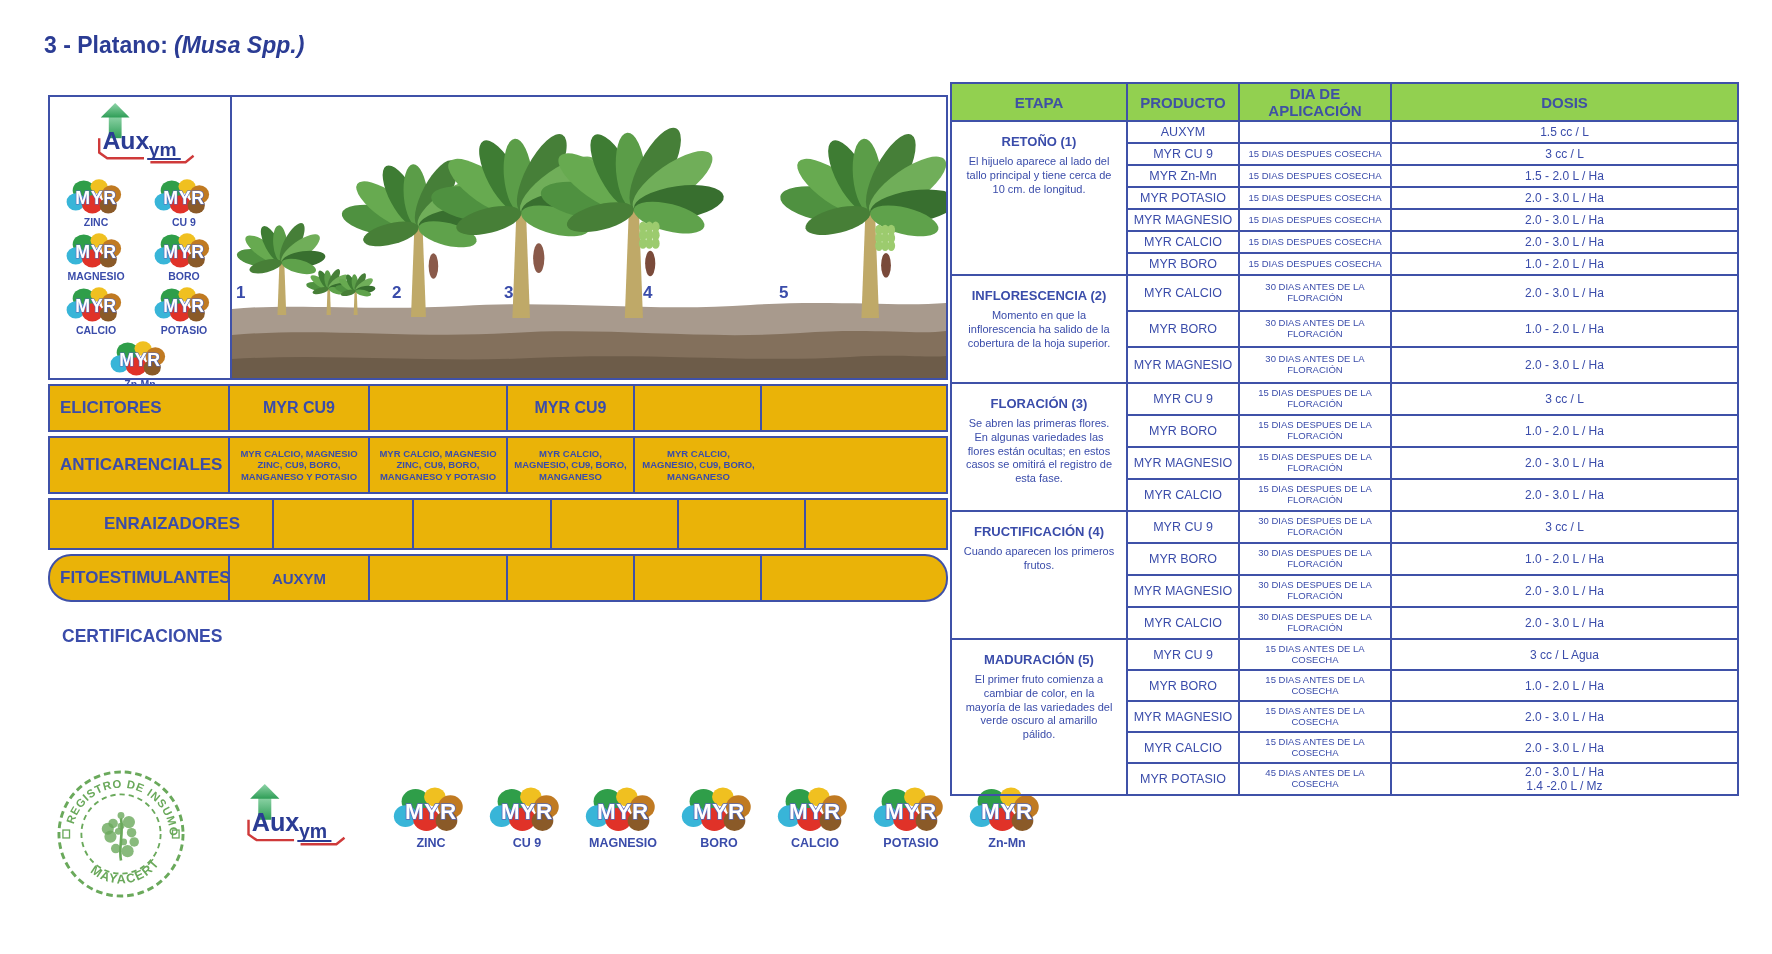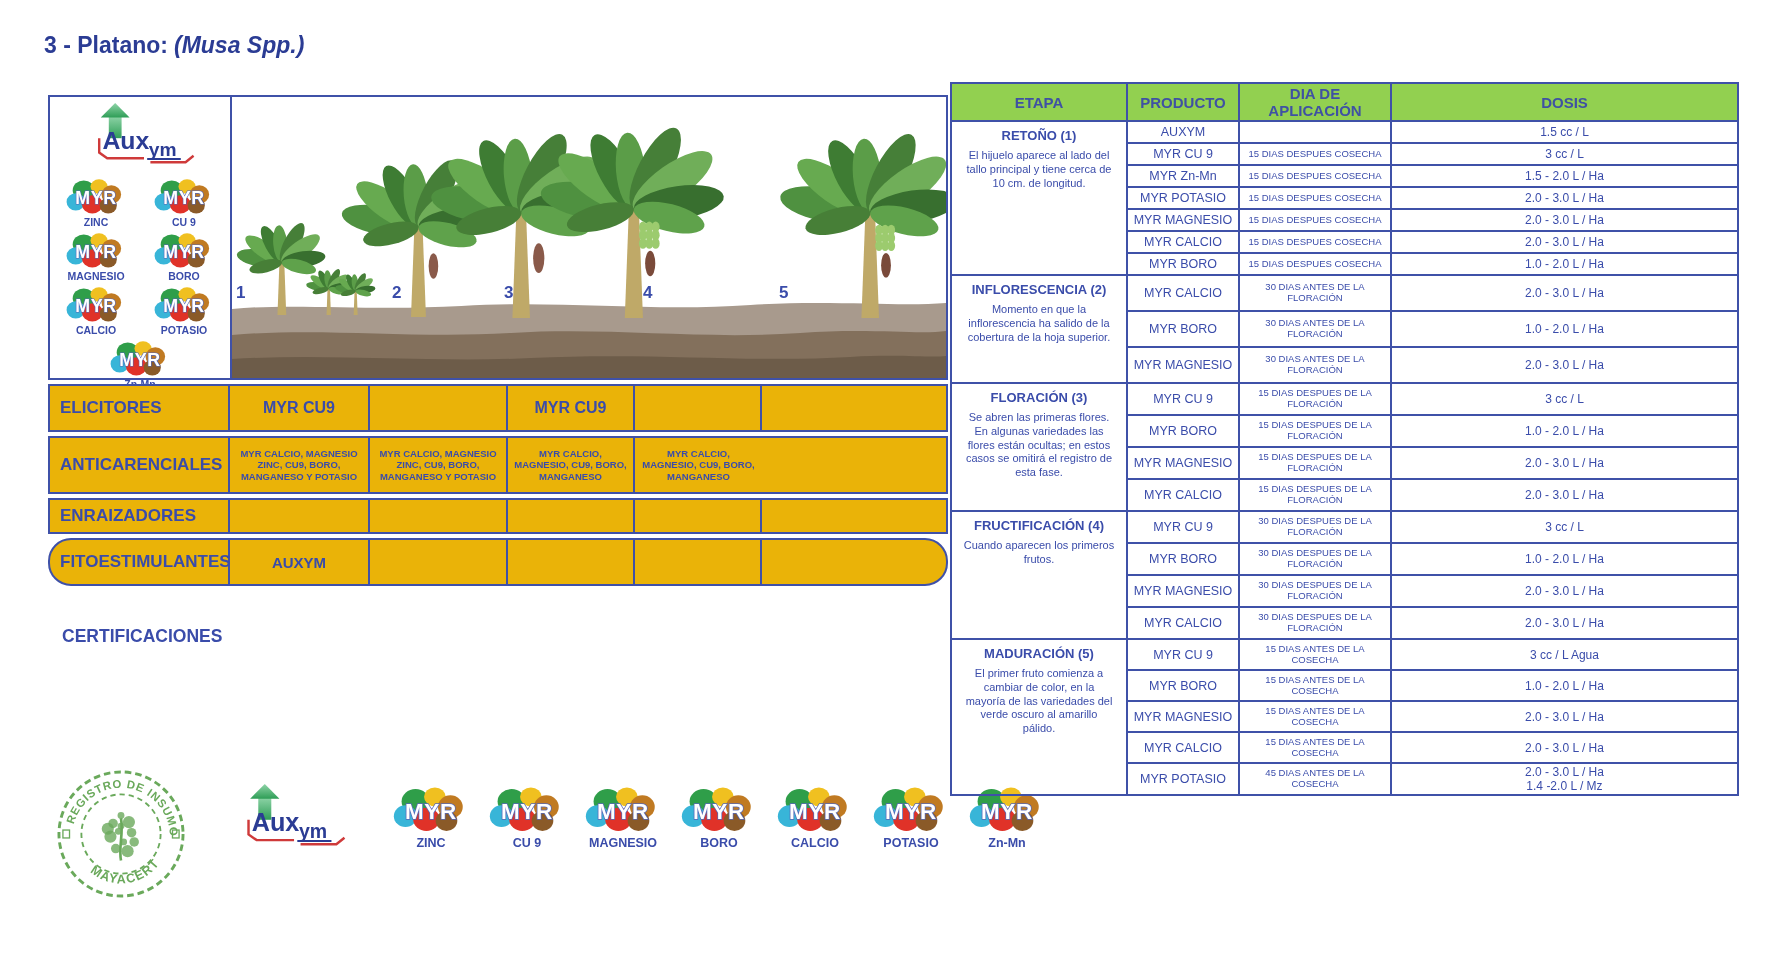--- a/index.html
+++ b/index.html
@@ -43,21 +43,21 @@
   .cert-auxym{width:122px;height:78px;margin-top:16px;margin-right:36px;}
   .cert-myr{display:flex;flex-direction:column;align-items:center;width:88px;margin-right:8px;margin-top:18px;}
   .cert-myr svg{width:80px;height:48px;}
   .cert-myr .lbl{font-size:12.5px;font-weight:bold;color:var(--blue);margin-top:2px;}
 
   
   .app-table-wrap{position:absolute;left:950px;top:82px;width:696px;}
   .app-table-wrap table{border-collapse:collapse;table-layout:fixed;width:100%;}
   .app-table-wrap th,.app-table-wrap td{border:2px solid var(--border);text-align:center;vertical-align:middle;padding:1px 3px;box-sizing:border-box;}
   .app-table-wrap th{background:var(--green-hdr);font-size:15px;font-weight:bold;color:#3f51a3;height:24px;}
-  td.stage-cell{vertical-align:top;padding-top:6px;}
+  td.stage-cell{vertical-align:top;padding-top:12px;}
   .stage-name{font-size:13px;font-weight:bold;margin-bottom:6px;}
   .stage-desc{font-size:11px;line-height:1.25;padding:0 8px;}
   td.product-cell{font-size:12.5px;}
   td.day-cell{font-size:9.5px;line-height:1.15;}
   td.dose-cell{font-size:12px;white-space:pre-line;}
   tr.s0 td{height:22px;}
   tr.s1 td{height:36px;}
   tr.s2 td{height:32px;margin-top:16px;}
   tr.s3 td{height:32px;}
   tr.s4 td{height:31px;}
@@ -304,21 +304,21 @@
       <div class="cat-cell" style="width:127px;"></div>
       <div class="cat-cell" style="width:182px;flex:1;"></div>
     </div>
     <div class="cat-row r1" style="height: 58px;">
       <div class="cat-label">ANTICARENCIALES</div>
       <div class="cat-cell" style="width:140px;">MYR CALCIO, MAGNESIO ZINC, CU9,  BORO, MANGANESO Y POTASIO</div>
       <div class="cat-cell" style="width:138px;">MYR CALCIO, MAGNESIO ZINC, CU9,  BORO, MANGANESO Y POTASIO</div>
       <div class="cat-cell" style="width:127px;">MYR CALCIO, MAGNESIO, CU9,  BORO, MANGANESO</div>
       <div class="cat-cell" style="width:127px;">MYR CALCIO, MAGNESIO, CU9, BORO, MANGANESO</div>
     </div>
-    <div class="cat-row r2" style="height: 36px;">
+    <div class="cat-row r2" style="height: 52px; padding-left: 44px;">
       <div class="cat-label">ENRAIZADORES</div>
       <div class="cat-cell" style="width:140px;"></div>
       <div class="cat-cell" style="width:138px;"></div>
       <div class="cat-cell" style="width:127px;"></div>
       <div class="cat-cell" style="width:127px;"></div>
       <div class="cat-cell" style="width:182px;flex:1;"></div>
     </div>
     <div class="cat-row r3" style="height: 48px; border-radius: 23px;">
       <div class="cat-label">FITOESTIMULANTES</div>
       <div class="cat-cell" style="width:140px;">AUXYM</div>

